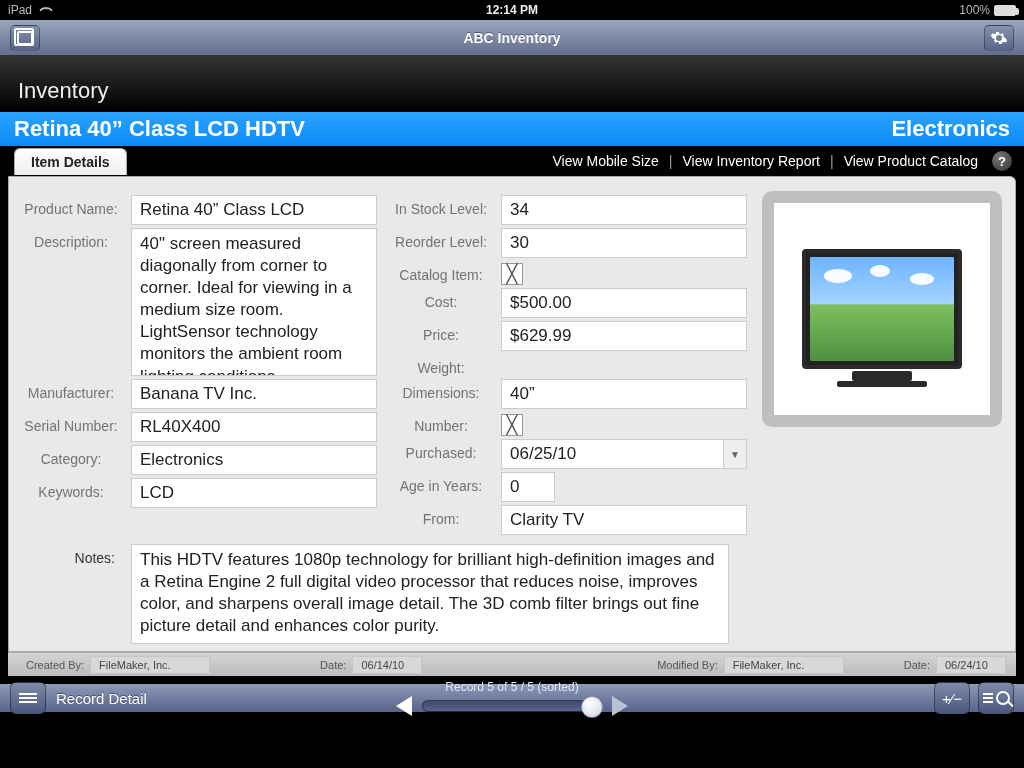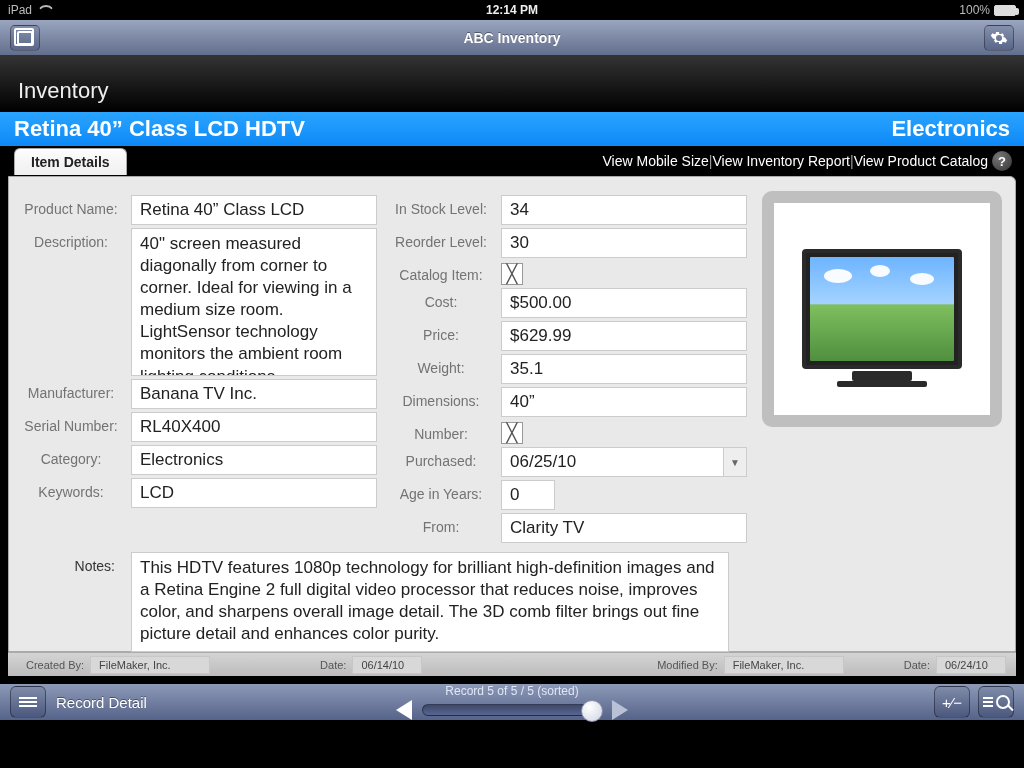--- a/index.html
+++ b/index.html
@@ -1,20 +1,20 @@
 <!DOCTYPE html>
 <html><head>
 <meta charset="utf-8">
 <style>
 html,body{margin:0;padding:0;width:1024px;height:768px;font-family:"Helvetica Neue",Arial,sans-serif;overflow:hidden;background:#000}
 *{box-sizing:border-box}
 
 
 .status-bar{height:20px;background:#000;color:#bbb;display:flex;align-items:center;font-size:12px;padding:0 8px;position:relative}
-.status-left{display:flex;gap:6px}
+.status-left{display:flex;align-items:center;gap:6px}
 .status-center{position:absolute;left:50%;transform:translateX(-50%);color:#eee;font-weight:700}
 .status-right{margin-left:auto;display:flex;align-items:center;gap:4px}
 .wifi-arc{display:inline-block;width:14px;height:10px;position:relative}
 .wifi-arc::before{content:"";position:absolute;bottom:0;left:3px;width:8px;height:8px;border:2px solid #bbb;border-bottom:none;border-left:none;border-radius:0 14px 0 0;transform:rotate(-45deg)}
 .bat{display:inline-block;width:22px;height:11px;border:1px solid #ddd;border-radius:2px;position:relative;background:#ddd}
 .bat::after{content:"";position:absolute;right:-4px;top:2px;width:3px;height:7px;background:#ddd;border-radius:0 2px 2px 0}
 
 
 .toolbar{height:36px;background:linear-gradient(#9aa5bf,#626e8d);display:flex;align-items:center;padding:0 10px;position:relative;border-bottom:1px solid #333}
 .tb-title{position:absolute;left:50%;transform:translateX(-50%);color:#fff;font-weight:bold;font-size:14px;text-shadow:0 -1px 0 rgba(0,0,0,.4)}
@@ -27,21 +27,21 @@
 
 .page-head{height:56px;background:linear-gradient(#333,#000);display:flex;align-items:flex-end;padding:0 18px}
 .page-head h1{color:#eee;font-size:22px;font-weight:500;margin:0 0 8px 0}
 
 
 .product-bar{height:34px;background:linear-gradient(#2aa4ff,#0d89f8);display:flex;align-items:center;padding:0 14px}
 .product-bar .pname{color:#fff;font-size:22px;font-weight:bold}
 .product-bar .pcat{margin-left:auto;color:#fff;font-size:22px;font-weight:bold}
 
 
-.link-row{height:30px;background:#000;display:flex;align-items:center;justify-content:flex-end;padding:0 12px;color:#fff;font-size:14px;gap:0}
+.link-row{height:30px;background:#000;display:flex;align-items:center;justify-content:flex-end;padding:0 12px;color:#fff;font-size:14px;gap:10px}
 .link-row a{color:#fff;text-decoration:none;cursor:pointer}
 .sep{opacity:.6}
 .help-ic{width:20px;height:20px;border-radius:50%;background:radial-gradient(circle at 35% 30%,#777,#333);color:#fff;display:flex;align-items:center;justify-content:center;font-size:13px;font-weight:bold;margin-left:4px}
 
 
 .tabstrip{height:0;position:relative}
 .tab{position:absolute;left:14px;top:-28px;background:linear-gradient(#fdfdfd,#efefef);border:1px solid #aaa;border-bottom:none;border-radius:6px 6px 0 0;padding:5px 16px;font-size:14px;font-weight:bold;color:#222}
 .body{background:#e9e9e9;margin:0 8px;padding:18px 10px 8px 10px;border:1px solid #aaa;border-radius:0 6px 0 0;position:relative;height:476px}
 
 .cols{display:flex;gap:12px}
@@ -77,21 +77,21 @@
 
 
 .meta{height:24px;display:flex;align-items:center;background:linear-gradient(#d4d4d4,#bcbcbc);margin:0 8px;border-top:1px solid #aaa;font-size:11px}
 .meta .lab{color:#555;padding:0 6px 0 18px}
 .meta .box{background:#d8d8d8;border:1px solid rgba(0,0,0,.08);padding:2px 8px;min-width:120px;color:#444}
 .meta .sp{flex:1}
 
 .blackgap{height:8px;background:#000}
 
 
-.bottombar{height:36px;background:linear-gradient(#8c99b7,#56638a);display:flex;align-items:center;padding:0 10px;gap:10px;position:relative}
+.bottombar{height:28px;background:linear-gradient(#8c99b7,#56638a);display:flex;align-items:center;padding:0 10px;gap:10px;position:relative}
 .bb-btn{width:36px;height:32px;border:1px solid rgba(0,0,0,.4);border-radius:6px;background:linear-gradient(#7f8ba8,#4b587e);display:flex;align-items:center;justify-content:center;color:#fff}
 .bb-label{color:#fff;font-size:15px;text-shadow:0 -1px 0 rgba(0,0,0,.4)}
 .bb-center{position:absolute;left:50%;transform:translateX(-50%);display:flex;flex-direction:column;align-items:center}
 .rec-text{color:#dfe6f7;font-size:12px;margin-bottom:2px}
 .pager{display:flex;align-items:center;gap:10px}
 .tri{width:0;height:0;border-top:10px solid transparent;border-bottom:10px solid transparent}
 .tri.l{border-right:16px solid #fff}
 .tri.r{border-left:16px solid #b9c1d6}
 .track{width:180px;height:12px;background:linear-gradient(#3d486b,#586590);border-radius:7px;position:relative;border:1px solid rgba(0,0,0,.4)}
 .knob{position:absolute;right:-2px;top:-5px;width:22px;height:22px;border-radius:50%;background:radial-gradient(circle at 35% 30%,#fff,#cfd4e3);border:1px solid #8891ab}
@@ -196,21 +196,20 @@
       <div class="row">
             <label>Cost:</label>
             <div class="val">$500.00</div>
           </div>
       <div class="row">
             <label>Price:</label>
             <div class="val">$629.99</div>
           </div>
       <div class="row">
             <label>Weight:</label>
-            <div class="val">35.1</div>
           </div>
       <div class="row">
             <label>Dimensions:</label>
             <div class="val">40”</div>
           </div>
       <div class="row">
             <label>Number:</label>
             <div class="cb">╳</div>
           </div>
       <div class="row">

